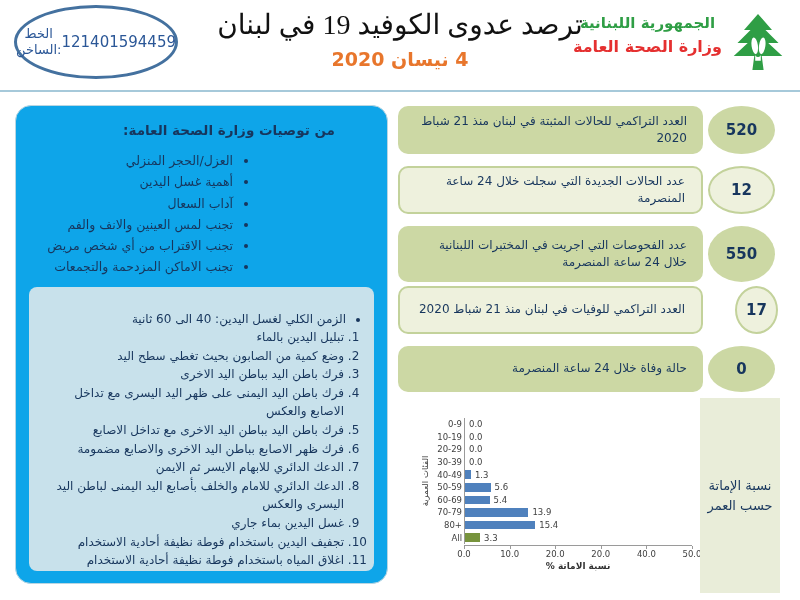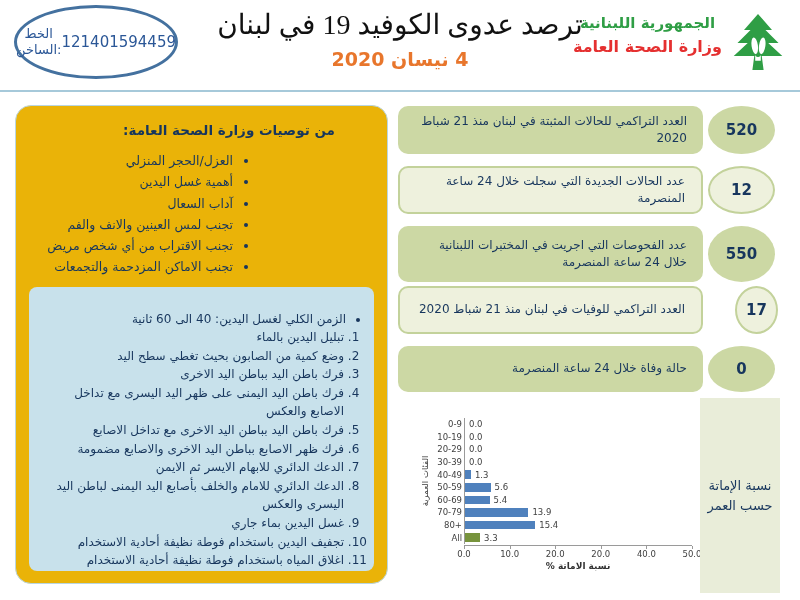--- a/index.html
+++ b/index.html
@@ -32,21 +32,21 @@
   .logo { position:absolute; right:14px; top:12px; display:flex; align-items:flex-start; gap:8px; }
   .ministry-text { text-align:center; direction:rtl; line-height:1.5; }
   .ministry-text .l1 { color:#2f9e45; font-weight:bold; font-size:15px; letter-spacing:1px; }
   .ministry-text .l2 { color:#e53030; font-weight:bold; font-size:16px; letter-spacing:1px; }
 
   .header-divider { position:absolute; left:0; right:0; top:90px; height:2px; background:#a6c9da; }
 
   
   .left-panel {
     position:absolute; left:15px; top:105px; width:373px; height:479px;
-    background:#eab308; border:1px solid #b9d6e2; border-radius:16px;
+    background:#0ea5e9; border:1px solid #b9d6e2; border-radius:16px;
     padding:16px 14px 12px 14px;
   }
   .reco-title { direction:rtl; text-align:center; padding-left:55px; font-weight:bold; font-size:13.5px; color:#17365d; }
   .reco-list {
     direction:rtl; margin-top:12px; padding-right:140px;
     font-size:12.5px; line-height:1.7; color:#17365d; text-align:right;
     list-style:disc;
   }
   .wash-box {
     position:absolute; left:13px; right:13px; top:181px; bottom:12px;

